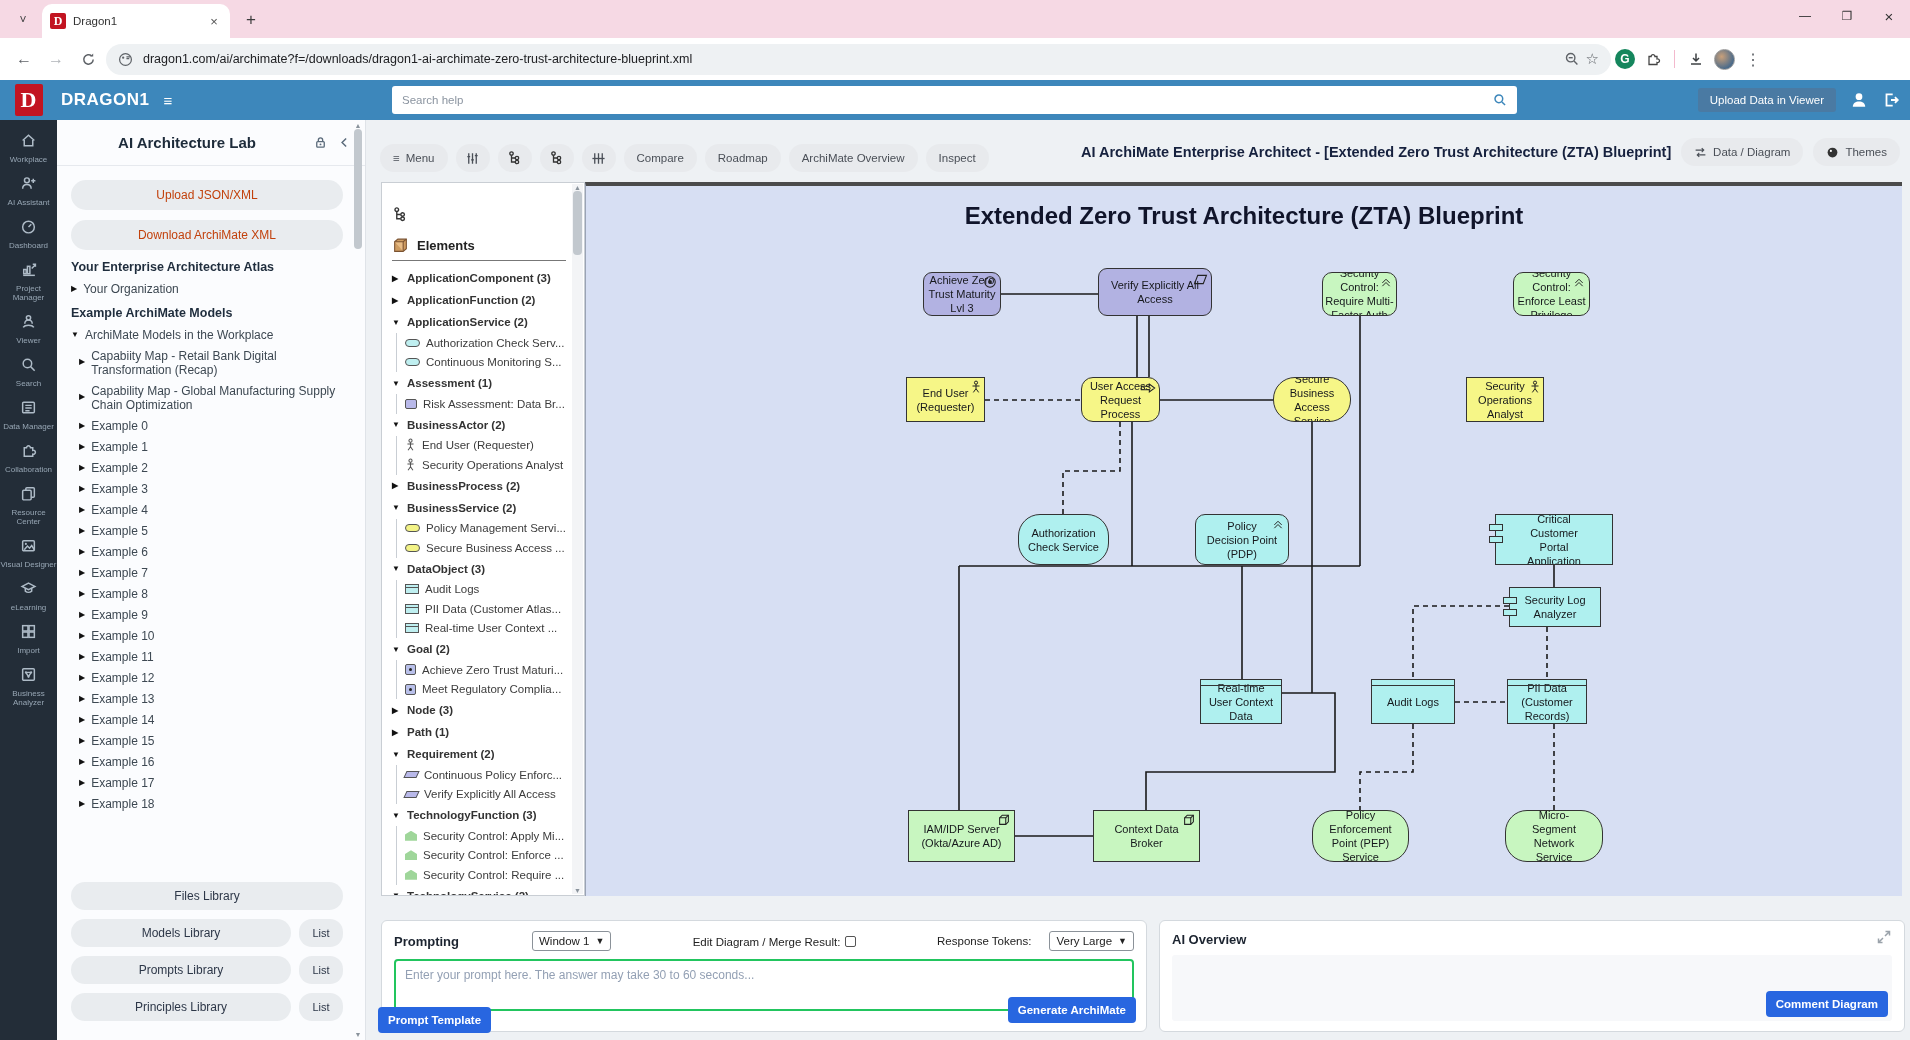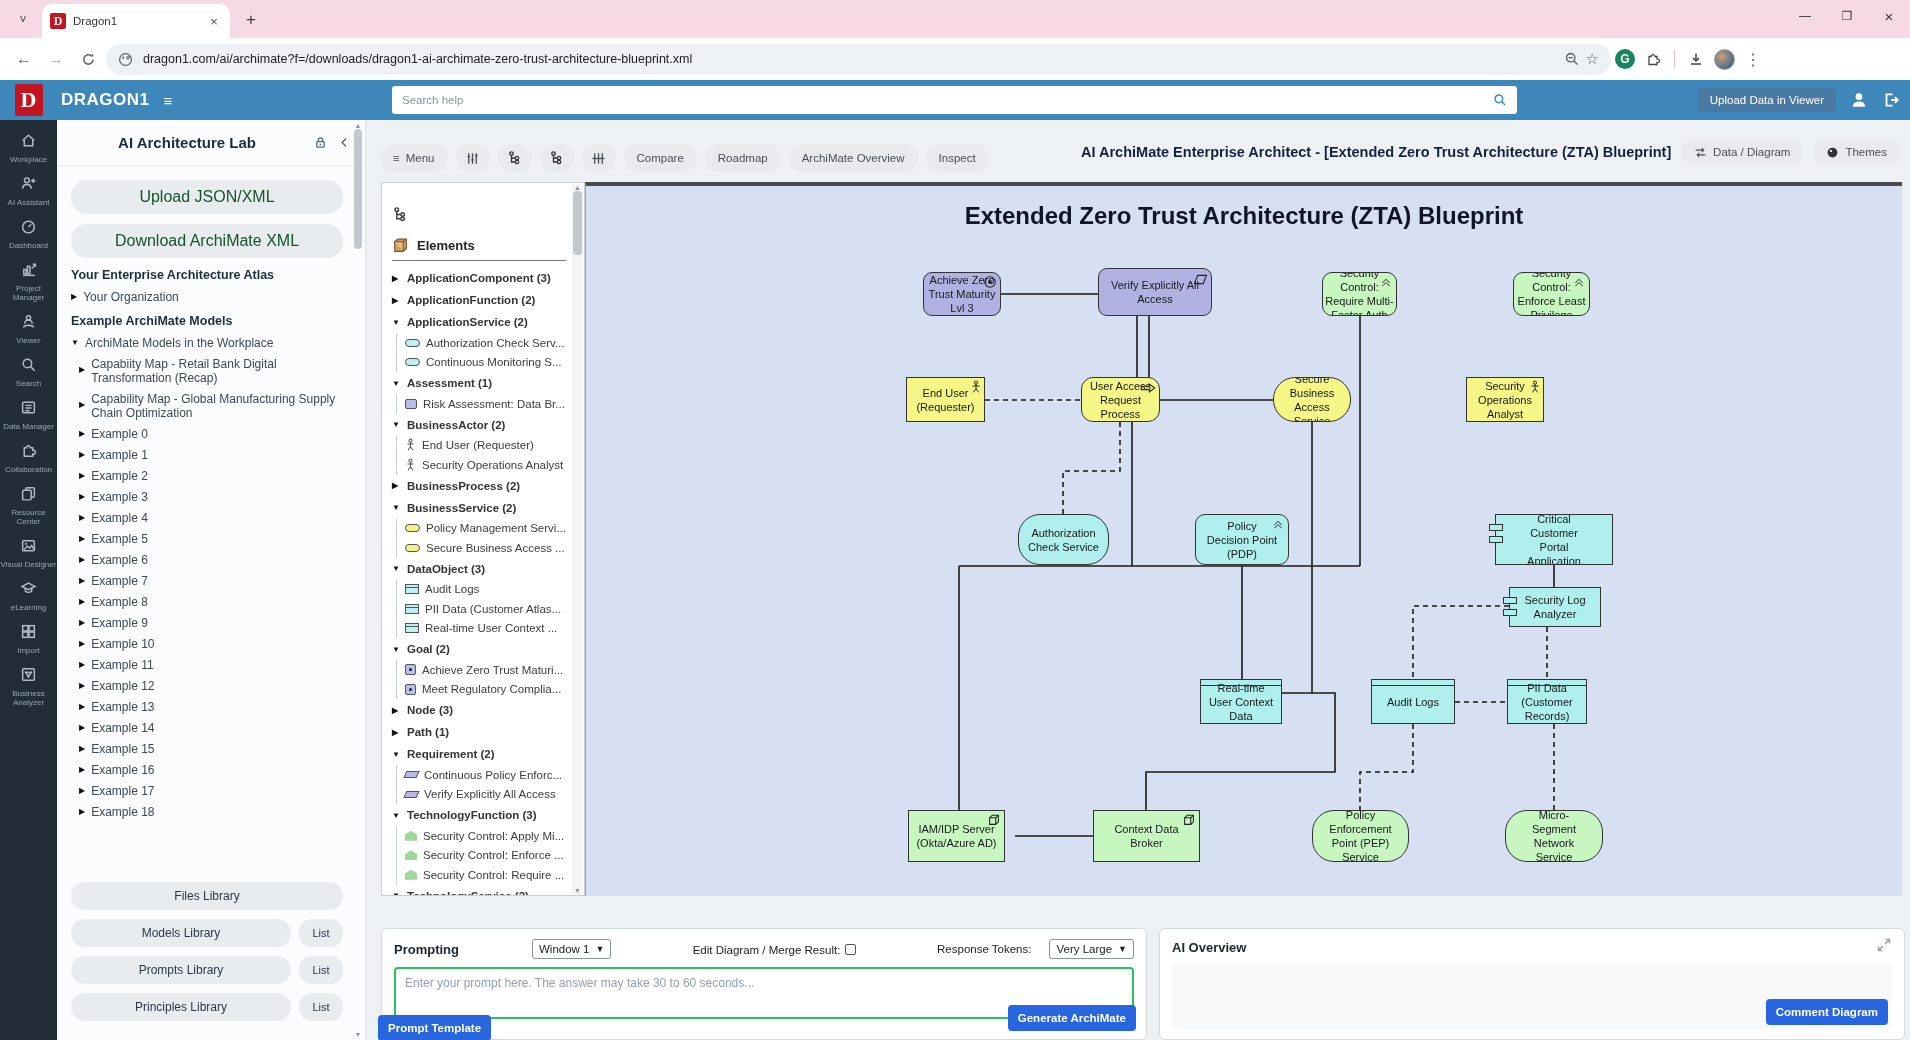--- a/index.html
+++ b/index.html
@@ -42,21 +42,21 @@
   .rail { width:57px; background:#232d38; display:flex; flex-direction:column; align-items:center; padding-top:12px; gap:11px; flex:none; }
   .rail-item { display:flex; flex-direction:column; align-items:center; gap:2px; color:#aebbc7; width:100%; }
   .rail-item .lbl { font-size:8px; color:#97a6b4; text-align:center; line-height:9px; }
 
   
   .sidebar { width:309px; background:#fbfcfe; border-right:1px solid #dfe3e8; display:flex; flex-direction:column; position:relative; flex:none;}
   .sb-head { height:46px; display:flex; align-items:center; padding:0 14px; border-bottom:1px solid #e6e9ee; gap:10px; }
   .sb-title { font-size:15px; font-weight:bold; color:#1d2b3a; flex:1;text-align:center; }
   .sb-head .ic { color:#5b6b7b; display:flex; }
   .sb-scroll { flex:1; overflow:hidden; padding:14px 22px 0 14px; }
-  .sb-btn { display:block; width:100%; background:#e9ecef; border:none; border-radius:16px; padding:8px 0; font-size:16px; color:#14532d; margin-bottom:10px; font-family:inherit; }
+  .sb-btn { display:block; width:100%; background:#e9ecef; border:none; border-radius:16px; padding:8px 0; font-size:12px; color:#c2410c; margin-bottom:10px; font-family:inherit; }
   .sb-heading { font-size:12.5px; font-weight:bold; color:#1f2d3d; margin:10px 0 8px; }
   .tree-row { display:flex; align-items:flex-start; gap:6px; font-size:12px; color:#3d4852; margin:7px 0; }
   .tree-row .arr { font-size:8px; color:#111; margin-top:2px; flex:none;}
   .tree-row.lv1 { margin-left:8px; }
   .sb-libs { padding:4px 22px 10px 14px; }
   .lib-row { display:flex; gap:8px; margin-bottom:9px; }
   .lib-btn { flex:1; background:#e9ecef; border:none; border-radius:16px; padding:7px 0; font-size:12px; color:#2d3748; font-family:inherit; }
   .list-btn { width:44px; background:#e9ecef; border:none; border-radius:13px; font-size:11px; color:#2d3748; font-family:inherit; }
   .sb-scrollbar { position:absolute; right:2px; top:2px; bottom:2px; width:10px; display:flex; flex-direction:column; align-items:center; }
   .sb-scrollbar .arrow { font-size:7px; color:#8a939c; }
@@ -111,21 +111,21 @@
   .shape-app-function, .shape-tech-function { border-radius:10px; }
   .shape-actor, .shape-component, .shape-node, .shape-data { border-radius:0; }
   .cbar { position:absolute; left:-7px; width:14px; height:7px; border:1.3px solid #333; z-index:2; }
   .cbar.b1 { top:9px; } .cbar.b2 { top:21px; }
   .dband { position:absolute; top:0; left:0; right:0; height:6px; border-bottom:1.3px solid #333; }
   .conn-svg { position:absolute; inset:0; width:100%; height:100%; }
   .conn-svg polyline { fill:none; stroke:#1a1a1a; stroke-width:1.6; }
   .conn-svg polyline.dashed { stroke-dasharray:5 4; }
 
   
-  .botrow { flex:1; display:flex; padding:16px 5px 0 15px; gap:12px; align-items:flex-end; }
+  .botrow { flex:1; display:flex; padding:16px 5px 0 15px; gap:12px; align-items:center; }
   .card { background:#fff; border:1px solid #d4d9de; border-radius:6px; height:112px; position:relative; }
   .prompt-card { width:766px; padding:10px 12px; }
   .pc-head { display:flex; align-items:center; gap:18px; }
   .pc-title { font-size:13px; font-weight:bold; color:#1c2430; width:120px; }
   .select { border:1px solid #8b9299; border-radius:3px; font-size:11.5px; color:#222; padding:3px 6px; background:#fff; display:flex; align-items:center; gap:6px; }
   .pc-lbl { font-size:11.5px; color:#222; }
   .checkbox { width:11px; height:11px; border:1px solid #555; border-radius:2px; display:inline-block; vertical-align:-1px; background:#fff; }
   .pc-area { margin-top:8px; height:52px; border:2px solid #22c55e; border-radius:4px; padding:7px 9px; font-size:12px; color:#93a0b4; }
   .blue-btn { position:absolute; background:#2866e0; color:#fff; border:none; border-radius:4px; font-size:11.5px; font-weight:bold; padding:7px 10px; font-family:inherit; }
   .pt-btn { left:-4px; bottom:-2px; }
@@ -829,21 +829,21 @@
             <div class="dnode shape-data fill-cyan" style="left: 785px; top: 493px; width: 84px; height: 45px;">
               <div class="label">Audit Logs</div>
               <span class="dband"></span>
             </div>
             <div class="dnode shape-data fill-cyan" style="left: 921px; top: 493px; width: 80px; height: 45px;">
               <div class="label">PII Data
 (Customer
 Records)</div>
               <span class="dband"></span>
             </div>
-            <div class="dnode shape-node fill-green" style="left: 322px; top: 624px; width: 97px; height: 52px;">
+            <div class="dnode shape-node fill-green" style="left: 322px; top: 624px; width: 107px; height: 52px;">
               <div class="label">IAM/IDP Server
 (Okta/Azure AD)</div>
               <span class="nicon"><svg width="14" height="14" viewBox="0 0 16 16">
                   <path d="M3 5.5l3-3h7v7.5l-3 3H3z" fill="none" stroke="#222" stroke-width="1.2"></path>
                   <path d="M3 5.5h7v7.5" fill="none" stroke="#222" stroke-width="1.2"></path>
                   <path d="M10 5.5l3-3" fill="none" stroke="#222" stroke-width="1.2"></path>
                 </svg></span>
             </div>
             <div class="dnode shape-node fill-green" style="left: 507px; top: 624px; width: 107px; height: 52px;">
               <div class="label">Context Data

